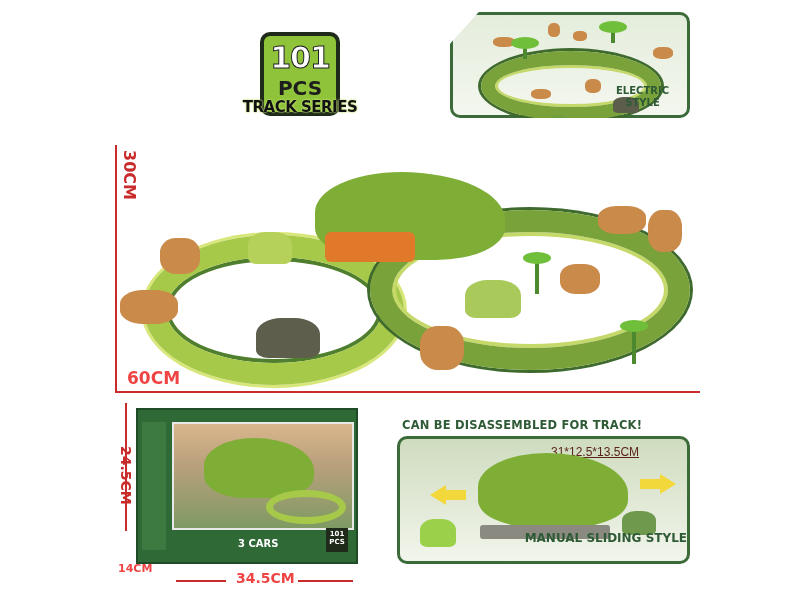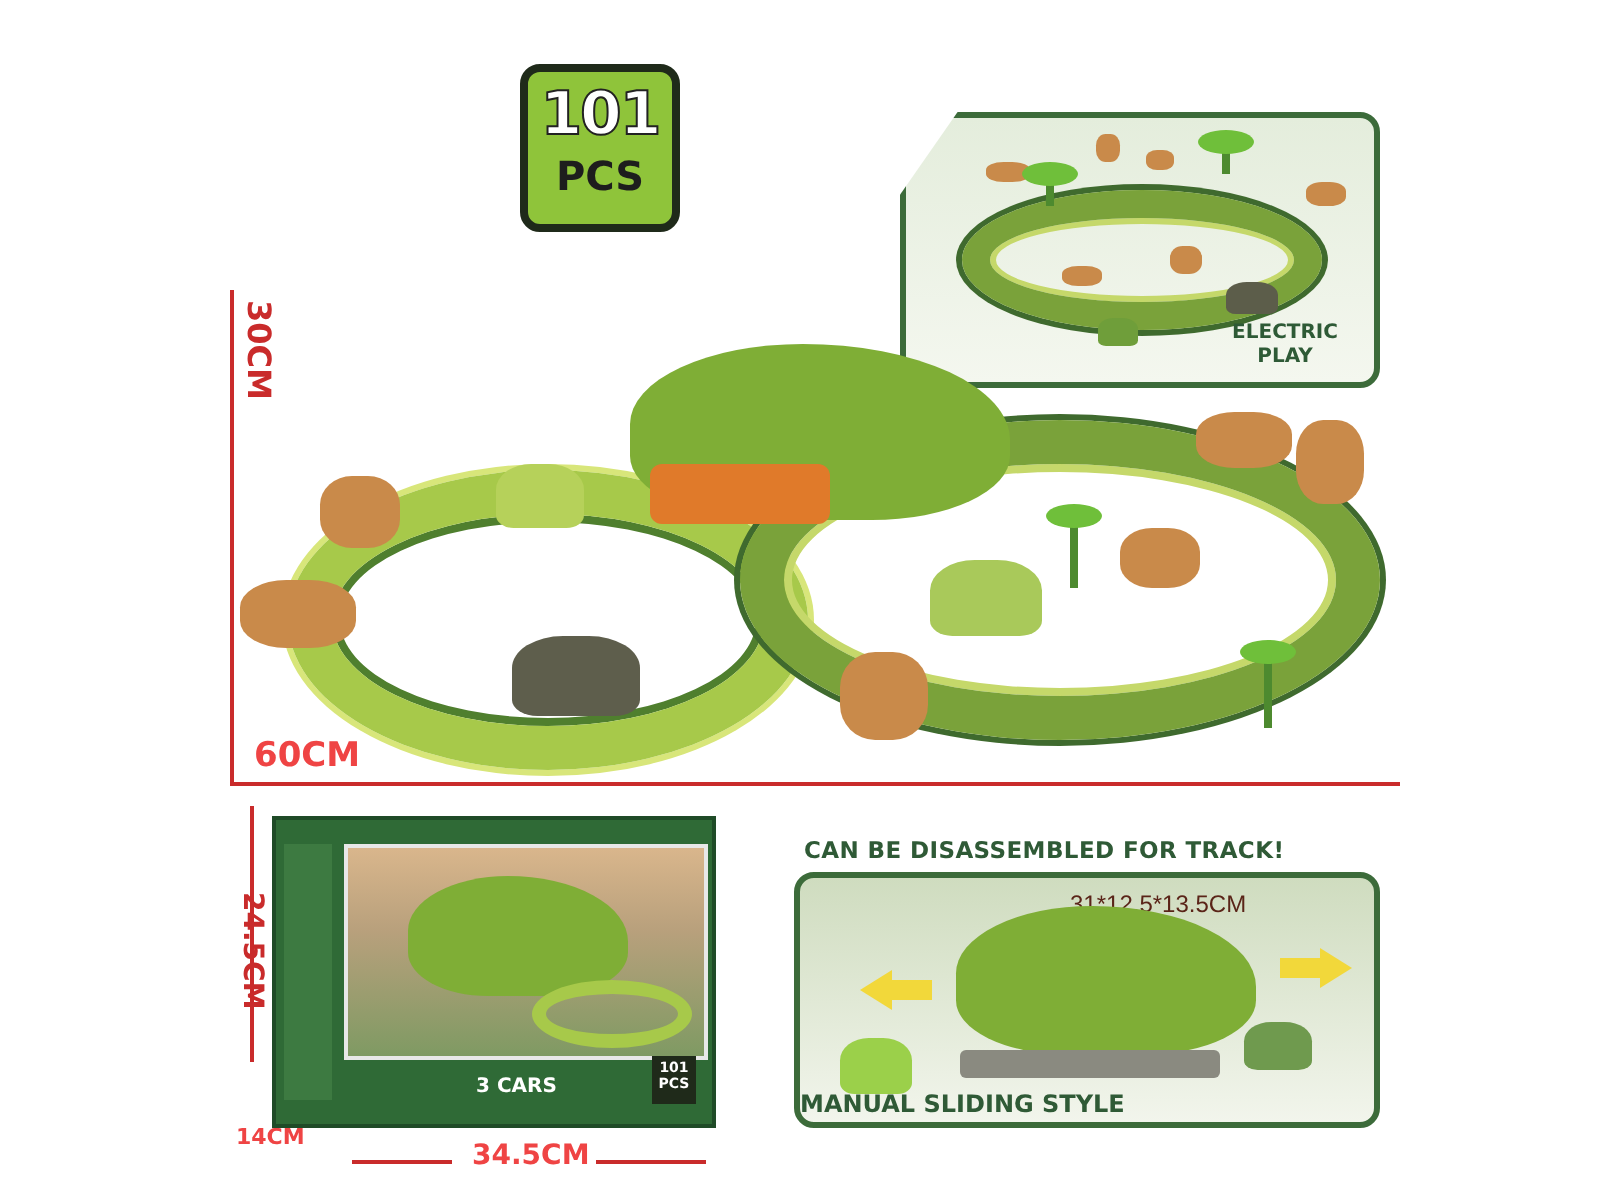--- a/index.html
+++ b/index.html
@@ -5,21 +5,21 @@
   html,body{margin:0;padding:0;}
   body{width:800px;height:600px;background:#ffffff;position:relative;overflow:hidden;font-family:"DejaVu Sans",sans-serif;}
   .abs{position:absolute;}
   
   .badge{left:238px;top:32px;width:124px;height:92px;}
   .badge-box{position:absolute;left:22px;top:0;width:80px;height:84px;background:#8fc43a;border:4px solid #1f2a1a;border-radius:10px;box-sizing:border-box;}
   .badge-num{position:absolute;left:0;right:0;top:4px;text-align:center;font:bold 30px "DejaVu Sans",sans-serif;color:#fff;-webkit-text-stroke:1px #222;letter-spacing:-1px;}
   .badge-pcs{position:absolute;left:0;right:0;top:40px;text-align:center;font:bold 20px "DejaVu Sans",sans-serif;color:#1d1d1d;}
   .badge-series{position:absolute;left:0;right:0;top:66px;text-align:center;font:bold 15px "DejaVu Sans",sans-serif;color:#111;text-shadow:0 0 2px #c8e27a,0 0 2px #c8e27a;letter-spacing:-0.5px;}
   
-  .inset{left:450px;top:12px;width:240px;height:138px;border:3px solid #3c6b3a;border-radius:10px;background:linear-gradient(#e4eddc,#f4f7ef);box-sizing:border-box;clip-path:polygon(12% 0,100% 0,100% 100%,0 100%,0 30%);margin-top:44px;}
+  .inset{left:450px;top:12px;width:240px;height:106px;border:3px solid #3c6b3a;border-radius:10px;background:linear-gradient(#e4eddc,#f4f7ef);box-sizing:border-box;clip-path:polygon(12% 0,100% 0,100% 100%,0 100%,0 30%);}
   .oval-track{position:absolute;left:28px;top:36px;width:180px;height:70px;border-radius:50%;border:14px solid #7aa23a;box-sizing:border-box;box-shadow:inset 0 0 0 3px #c5d86a, 0 0 0 3px #3f6a2e;}
   .inset-label{position:absolute;right:18px;bottom:6px;text-align:center;font:bold 10px "DejaVu Sans",sans-serif;color:#2e5a36;line-height:12px;}
   
   .vline{background:#c92b2b;width:2px;}
   .hline{background:#c92b2b;height:2px;}
   .dim-v{color:#c92b2b;font:bold 16px "DejaVu Sans",sans-serif;writing-mode:vertical-rl;}
   .dim-h{color:#ef4444;font:bold 17px "DejaVu Sans",sans-serif;}
   
   .scene{left:120px;top:160px;width:580px;height:225px;}
   .track{position:absolute;border-radius:50%;box-sizing:border-box;}
@@ -30,49 +30,50 @@
   .car{position:absolute;border-radius:40% 40% 20% 20%;}
   
   .box{left:136px;top:408px;width:222px;height:156px;background:#2f6a36;border:2px solid #1f4b27;box-sizing:border-box;}
   .box-win{position:absolute;left:34px;top:12px;width:178px;height:104px;background:linear-gradient(#d9b68c,#b8a07c 40%,#7f9a63);border:2px solid #e8e8e8;}
   .box-side{position:absolute;left:4px;top:12px;width:24px;height:128px;background:#3d7a41;}
   .box-cars{position:absolute;left:100px;top:128px;color:#fff;font:bold 10px "DejaVu Sans",sans-serif;}
   .box-badge{position:absolute;right:8px;top:118px;width:22px;height:24px;background:#1f2a1a;color:#fff;font:bold 7px "DejaVu Sans",sans-serif;text-align:center;line-height:8px;padding-top:2px;box-sizing:border-box;}
   
   .manual-head{left:402px;top:418px;font:bold 11.5px "DejaVu Sans",sans-serif;color:#2f5a36;letter-spacing:0.2px;}
   .manual-panel{left:397px;top:436px;width:293px;height:128px;border:3px solid #3c6b3a;border-radius:10px;background:linear-gradient(#cfdcbf,#f2f5ec);box-sizing:border-box;}
-  .manual-size{position:absolute;left:135px;top:6px;font:12px "Liberation Sans",sans-serif;color:#5a2418;}
-  .manual-label{position:absolute;left:0;right:0;bottom:2px;text-align:left;font:bold 12px "DejaVu Sans",sans-serif;color:#2f5a36;}
+  .manual-size{position:absolute;left:151px;top:6px;font:12px "Liberation Sans",sans-serif;color:#5a2418;text-decoration:underline;}
+  .manual-label{position:absolute;left:0;right:0;bottom:16px;text-align:right;font:bold 12px "DejaVu Sans",sans-serif;color:#2f5a36;}
   .arrow{position:absolute;width:0;height:0;}
 </style>
 </head>
 <body>
 
 <div class="abs badge">
   <div class="badge-box">
     <div class="badge-num">101</div>
     <div class="badge-pcs">PCS</div>
   </div>
+  <div class="badge-series">TRACK SERIES</div>
 </div>
 
 <div class="abs inset">
   <div class="oval-track"></div>
   <div class="dino" style="left:40px;top:22px;width:22px;height:10px;"></div>
   <div class="dino" style="left:95px;top:8px;width:12px;height:14px;"></div>
   <div class="dino" style="left:120px;top:16px;width:14px;height:10px;"></div>
   <div class="dino" style="left:200px;top:32px;width:20px;height:12px;"></div>
   <div class="dino" style="left:78px;top:74px;width:20px;height:10px;"></div>
   <div class="dino" style="left:132px;top:64px;width:16px;height:14px;"></div>
   <div class="palm" style="left:70px;top:30px;height:14px;"></div>
   <div class="palm" style="left:158px;top:14px;height:14px;"></div>
   <div class="car" style="left:160px;top:82px;width:26px;height:16px;background:#5c5d4a;"></div>
   <div class="car" style="left:96px;top:100px;width:20px;height:14px;background:#6f9e3a;"></div>
   <div class="inset-label">
     <div>ELECTRIC</div>
-    <div>PLAY</div>
+    <div>STYLE</div>
   </div>
 </div>
 
 <div class="abs vline" style="left:115px;top:145px;height:247px;"></div>
 <div class="abs hline" style="left:115px;top:391px;width:585px;"></div>
 <div class="abs dim-v" style="left:120px;top:150px;">30CM</div>
 <div class="abs dim-h" style="left:127px;top:368px;">60CM</div>
 
 <div class="abs scene">
   <div class="track" style="left:24px;top:75px;width:260px;height:150px;border:22px solid #a7c94a;box-shadow:inset 0 0 0 4px #4f7f2e,0 0 0 3px #d8e67a;"></div>

